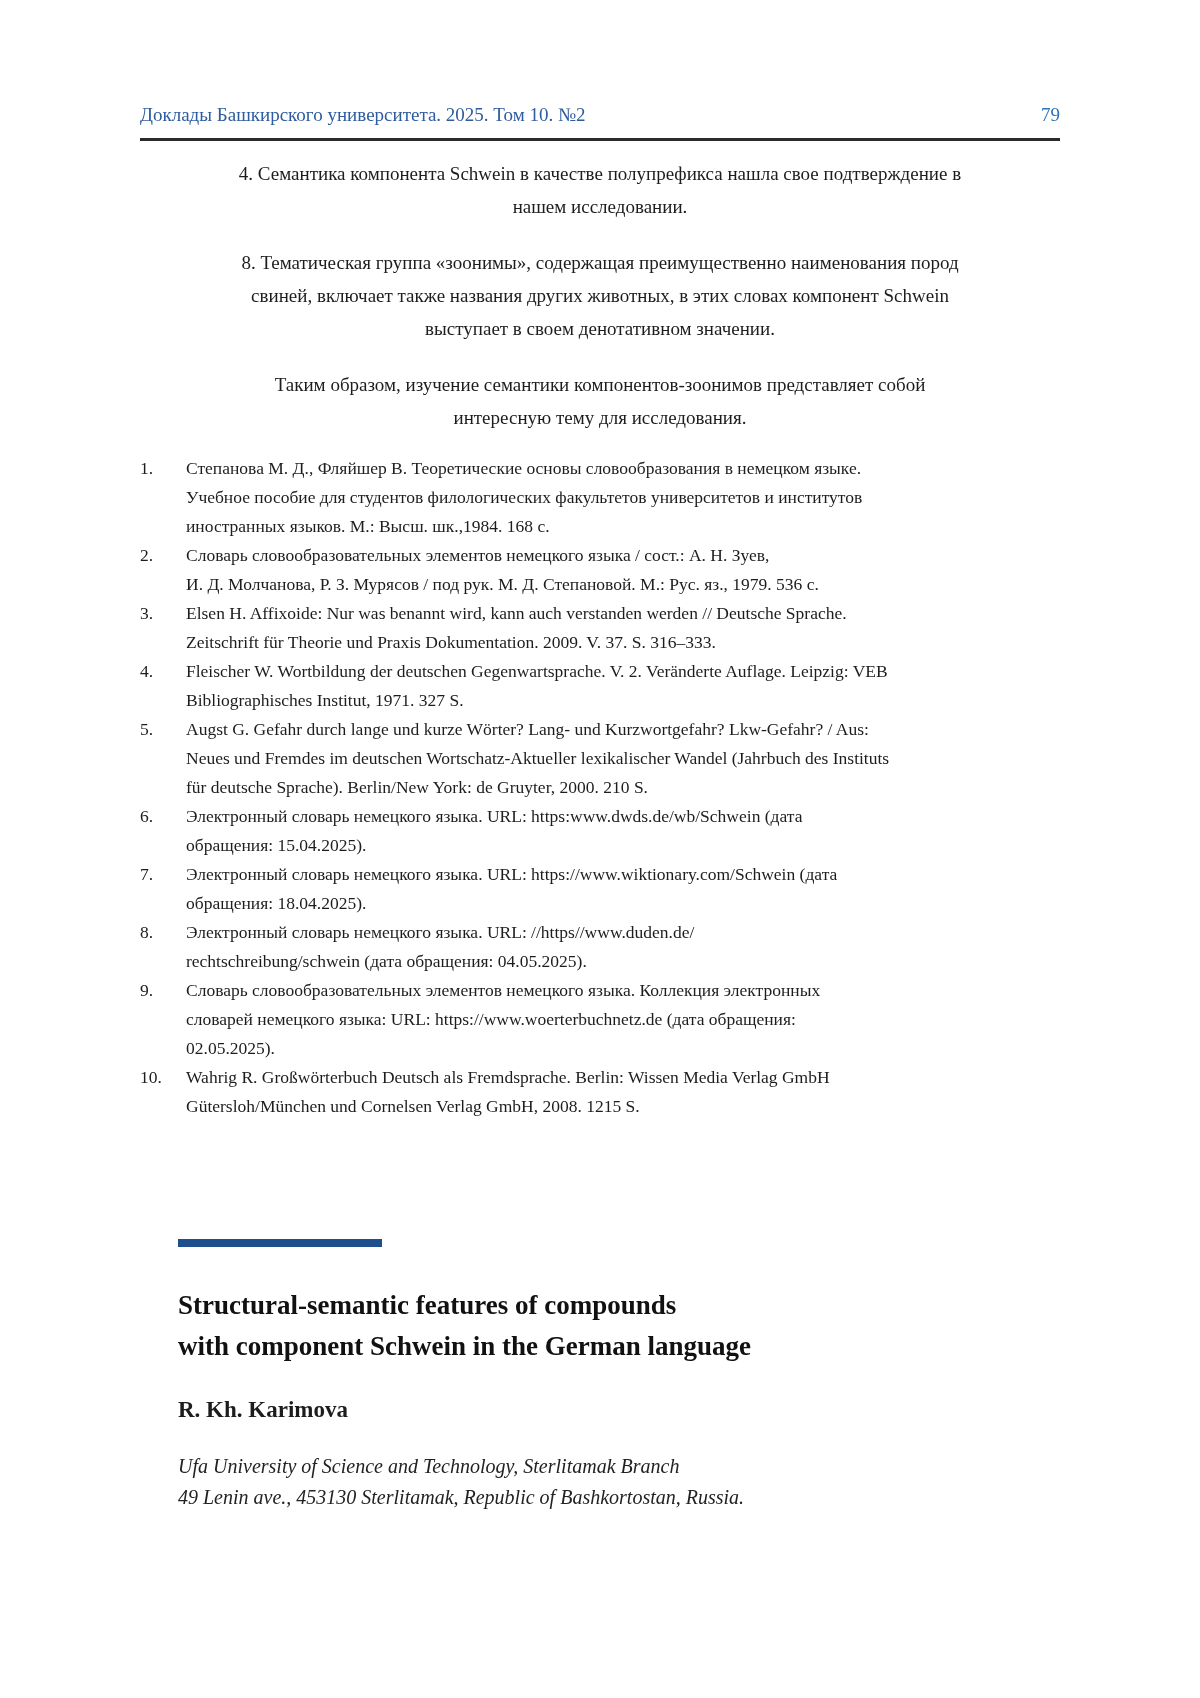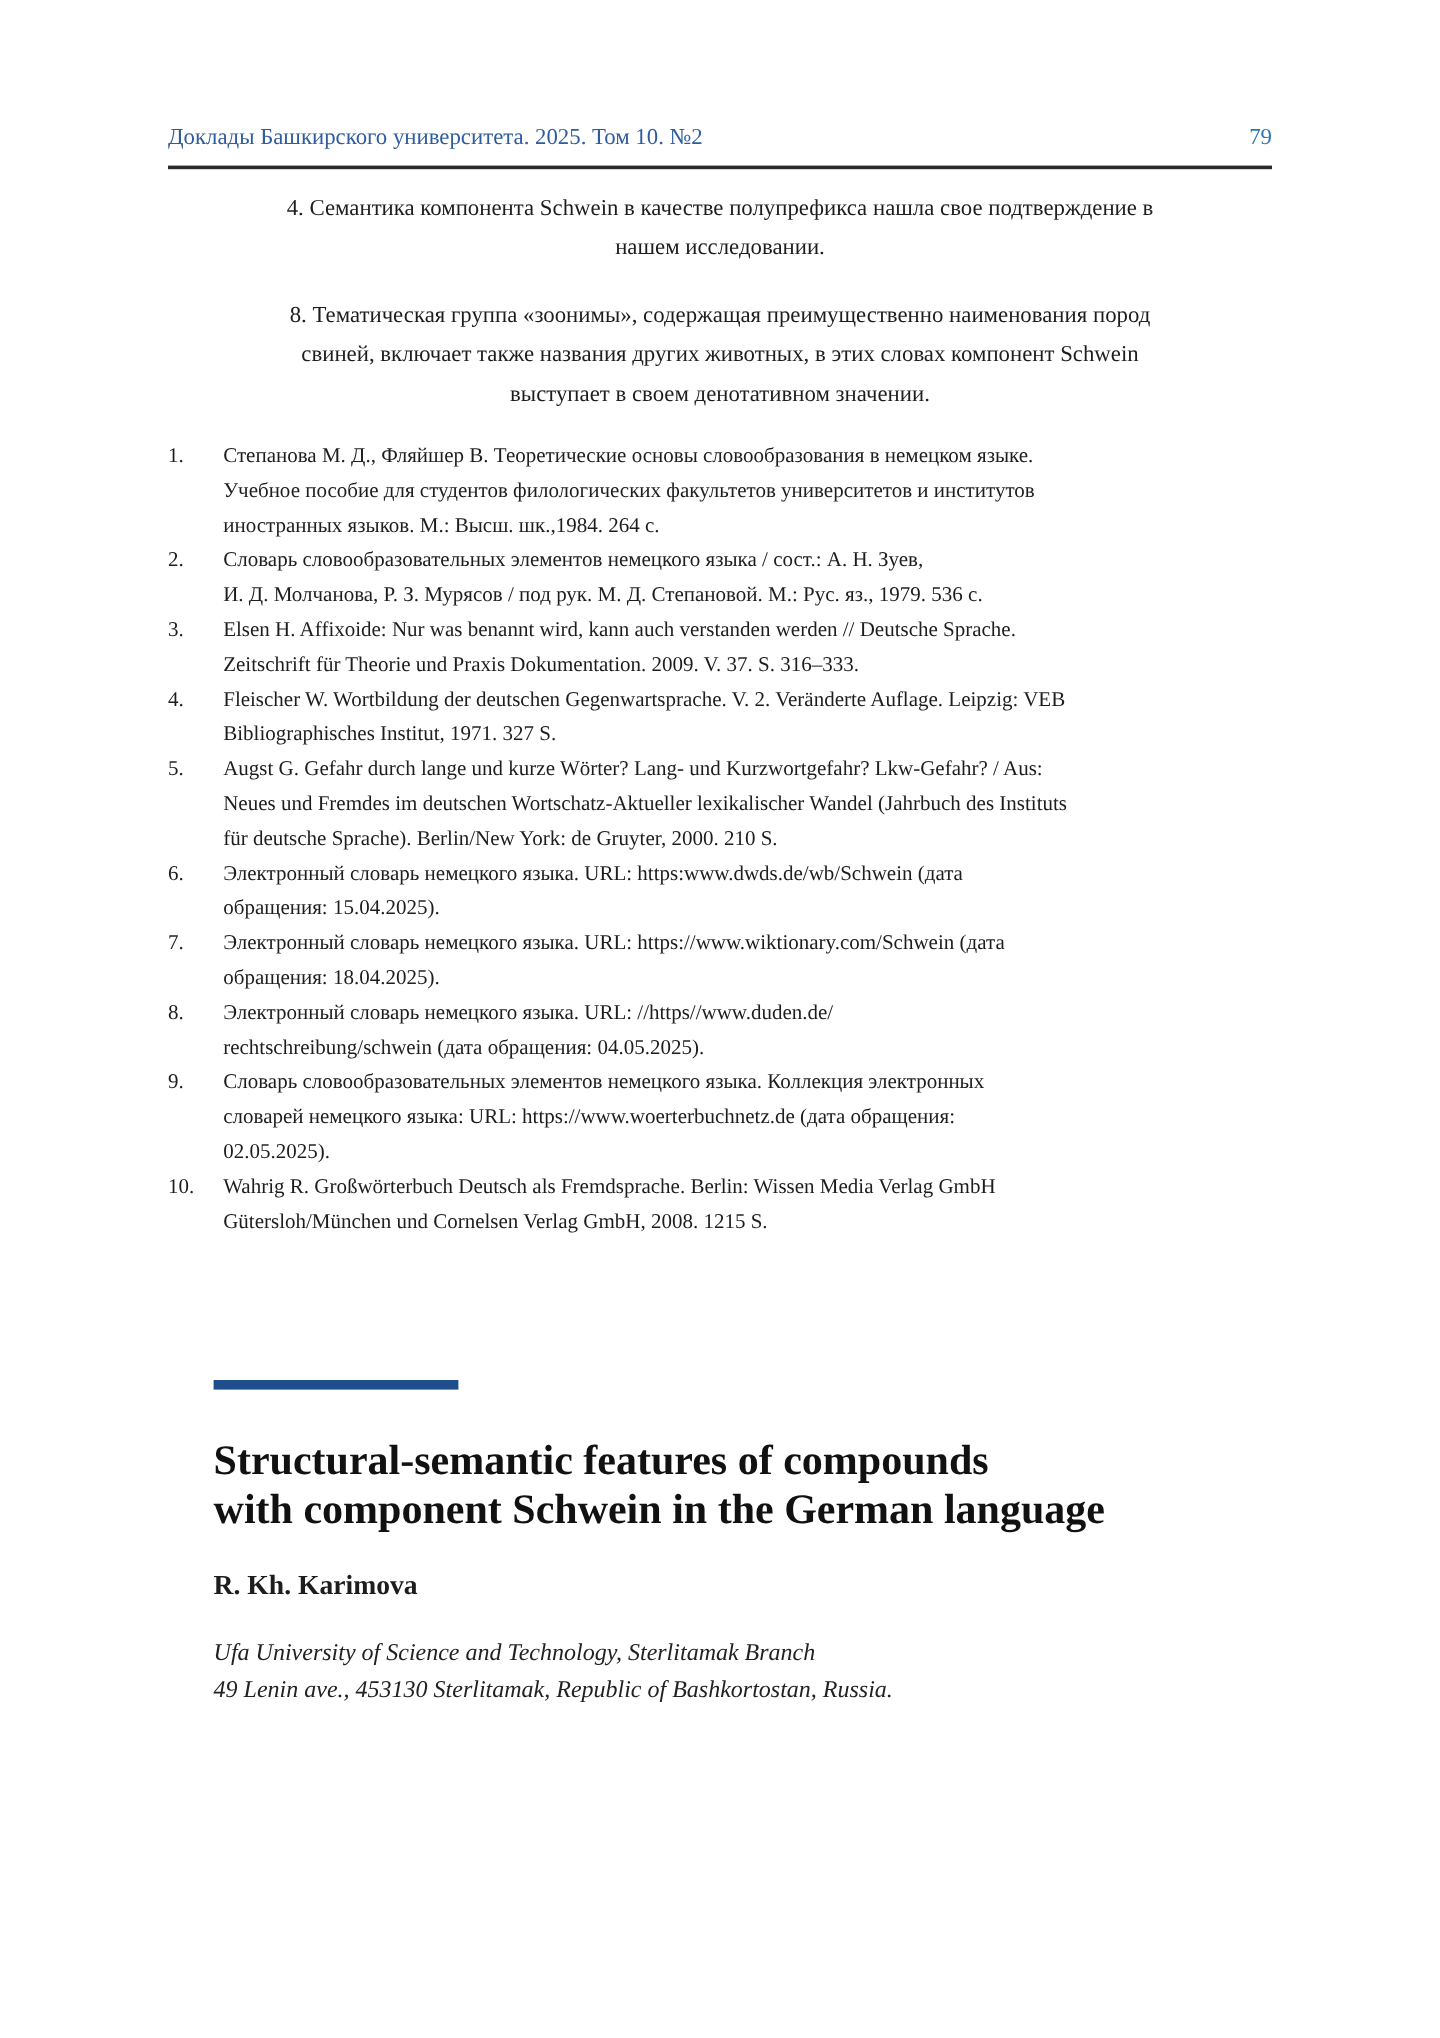--- a/index.html
+++ b/index.html
@@ -76,21 +76,21 @@
   .article-start {
     margin-left: 38px;
   }
   .accent-bar {
     width: 204px;
     height: 8px;
     background: #1f4e8c;
     margin-top: 118px;
   }
   .en-title {
-    font-size: 35px;
+    font-size: 27px;
     line-height: 41px;
     font-weight: bold;
     color: #111111;
     margin: 38px 0 0 0;
     white-space: pre-line;
   }
   .author {
     font-size: 23px;
     font-weight: bold;
     margin-top: 30px;
@@ -115,28 +115,30 @@
   </div>
   <hr class="header-rule">
 
   <p class="body-par">4. Семантика компонента Schwein в качестве полупрефикса нашла свое подтверждение в
 нашем исследовании.</p>
 
   <p class="body-par">8. Тематическая группа «зоонимы», содержащая преимущественно наименования пород
 свиней, включает также названия других животных, в этих словах компонент Schwein
 выступает в своем денотативном значении.</p>
 
+  <p class="body-par">Таким образом, изучение семантики компонентов-зоонимов представляет собой
+интересную тему для исследования.</p>
 
 
   <ol class="refs-list">
     <li class="ref-item">
       <span class="ref-num">1.</span>
       <span class="ref-text">Степанова М. Д., Фляйшер В. Теоретические основы словообразования в немецком языке.
 Учебное пособие для студентов филологических факультетов университетов и институтов
-иностранных языков. М.: Высш. шк.,1984. 264 с.</span>
+иностранных языков. М.: Высш. шк.,1984. 168 с.</span>
     </li>
     <li class="ref-item">
       <span class="ref-num">2.</span>
       <span class="ref-text">Словарь словообразовательных элементов немецкого языка / сост.: А. Н. Зуев,
 И. Д. Молчанова, Р. З. Мурясов / под рук. М. Д. Степановой. М.: Рус. яз., 1979. 536 с.</span>
     </li>
     <li class="ref-item">
       <span class="ref-num">3.</span>
       <span class="ref-text">Elsen H. Affixoide: Nur was benannt wird, kann auch verstanden werden // Deutsche Sprache.
 Zeitschrift für Theorie und Praxis Dokumentation. 2009. V. 37. S. 316–333.</span>

